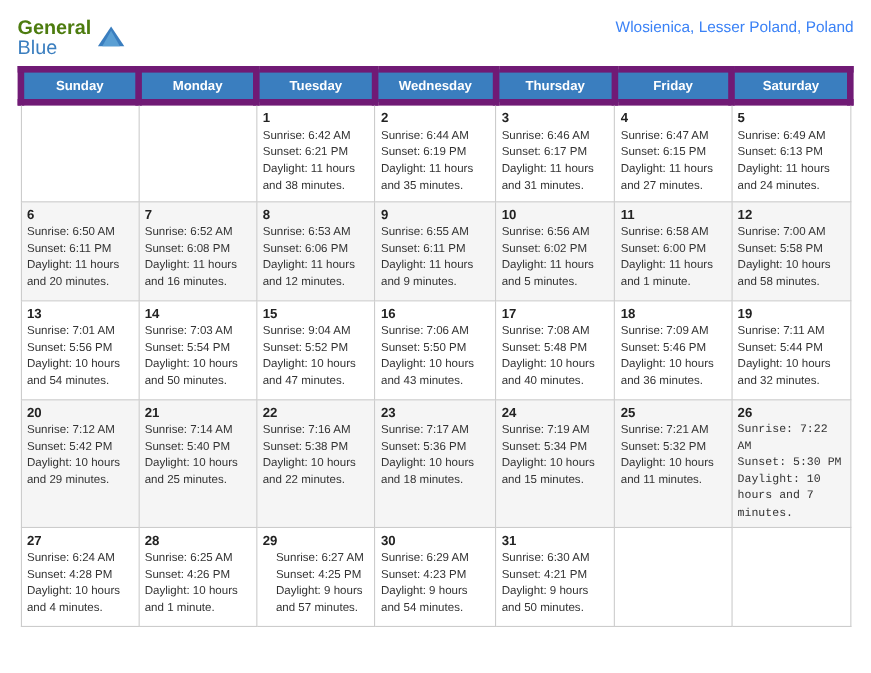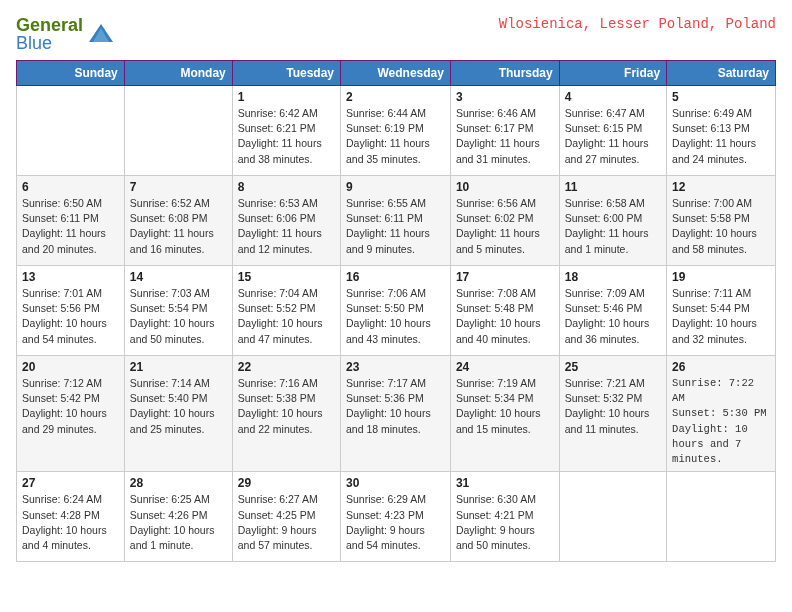--- a/index.html
+++ b/index.html
@@ -43,35 +43,34 @@
     .title-block {
       text-align: right;
     }
     .month-title {
       font-size: 36px;
       font-weight: bold;
       color: #222;
     }
     .subtitle {
       font-size: 14px;
-      color: #ef4444;
-      font-family: Liberation Mono, monospace;
+      color: #3b82f6;
     }
     .calendar {
       width: 100%;
       border-collapse: collapse;
       font-size: 11px;
     }
     .calendar th {
       background: #3a7ebf;
       color: #fff;
-      text-align: right;
+      text-align: center;
       padding: 5px 6px;
       font-size: 12px;
-      border: 1px solid #701a75;
+      border: 6px solid #701a75;
     }
     .calendar td {
       border: 1px solid #ccc;
       vertical-align: top;
       padding: 4px 5px;
       height: 90px;
       width: 113px;
       background: #fff;
     }
     .calendar tr:nth-child(even) td {
@@ -210,21 +209,21 @@
 Daylight: 10 hours and 54 minutes.</div>
         </td>
         <td>
           <div class="day-num">14</div>
           <div class="day-info" style="white-space: pre-line;">Sunrise: 7:03 AM
 Sunset: 5:54 PM
 Daylight: 10 hours and 50 minutes.</div>
         </td>
         <td>
           <div class="day-num">15</div>
-          <div class="day-info" style="white-space: pre-line;">Sunrise: 7:04 AM
+          <div class="day-info" style="white-space: pre-line;">Sunrise: 9:04 AM
 Sunset: 5:52 PM
 Daylight: 10 hours and 47 minutes.</div>
         </td>
         <td>
           <div class="day-num">16</div>
           <div class="day-info" style="white-space: pre-line;">Sunrise: 7:06 AM
 Sunset: 5:50 PM
 Daylight: 10 hours and 43 minutes.</div>
         </td>
         <td>
@@ -298,21 +297,21 @@
 Daylight: 10 hours and 4 minutes.</div>
         </td>
         <td>
           <div class="day-num">28</div>
           <div class="day-info" style="white-space: pre-line;">Sunrise: 6:25 AM
 Sunset: 4:26 PM
 Daylight: 10 hours and 1 minute.</div>
         </td>
         <td>
           <div class="day-num">29</div>
-          <div class="day-info" style="white-space: pre-line;">Sunrise: 6:27 AM
+          <div class="day-info" style="white-space: pre-line; margin-left: 12px;">Sunrise: 6:27 AM
 Sunset: 4:25 PM
 Daylight: 9 hours and 57 minutes.</div>
         </td>
         <td>
           <div class="day-num">30</div>
           <div class="day-info" style="white-space: pre-line;">Sunrise: 6:29 AM
 Sunset: 4:23 PM
 Daylight: 9 hours and 54 minutes.</div>
         </td>
         <td>

